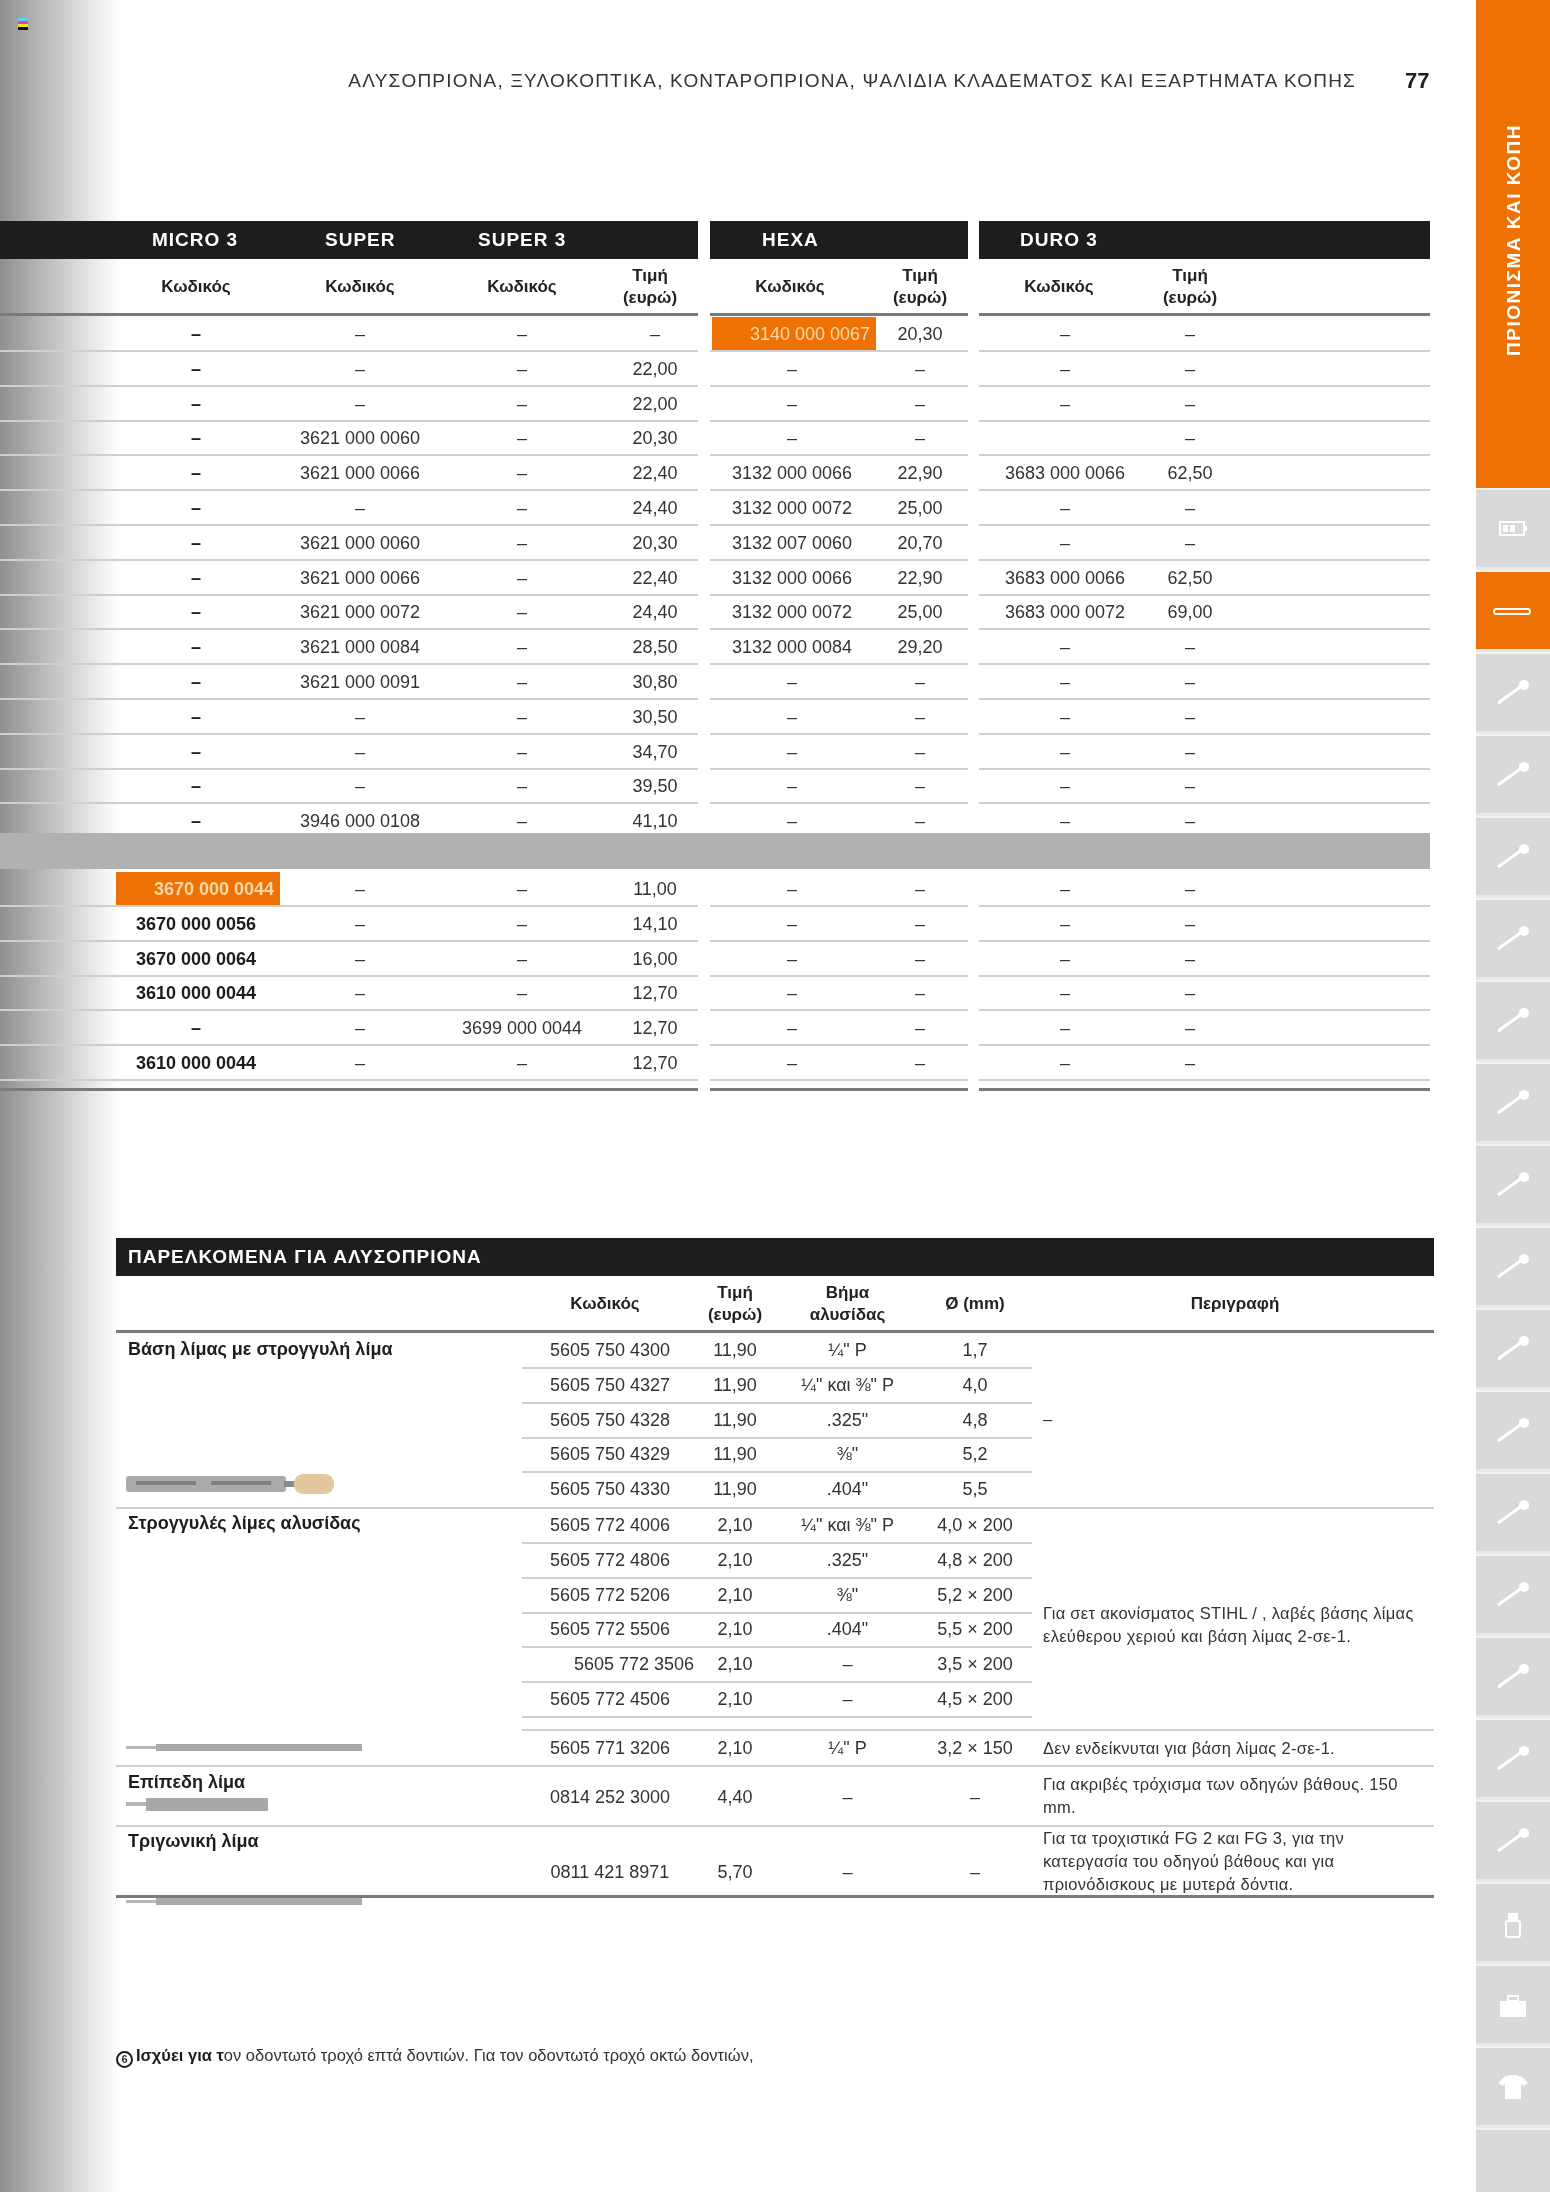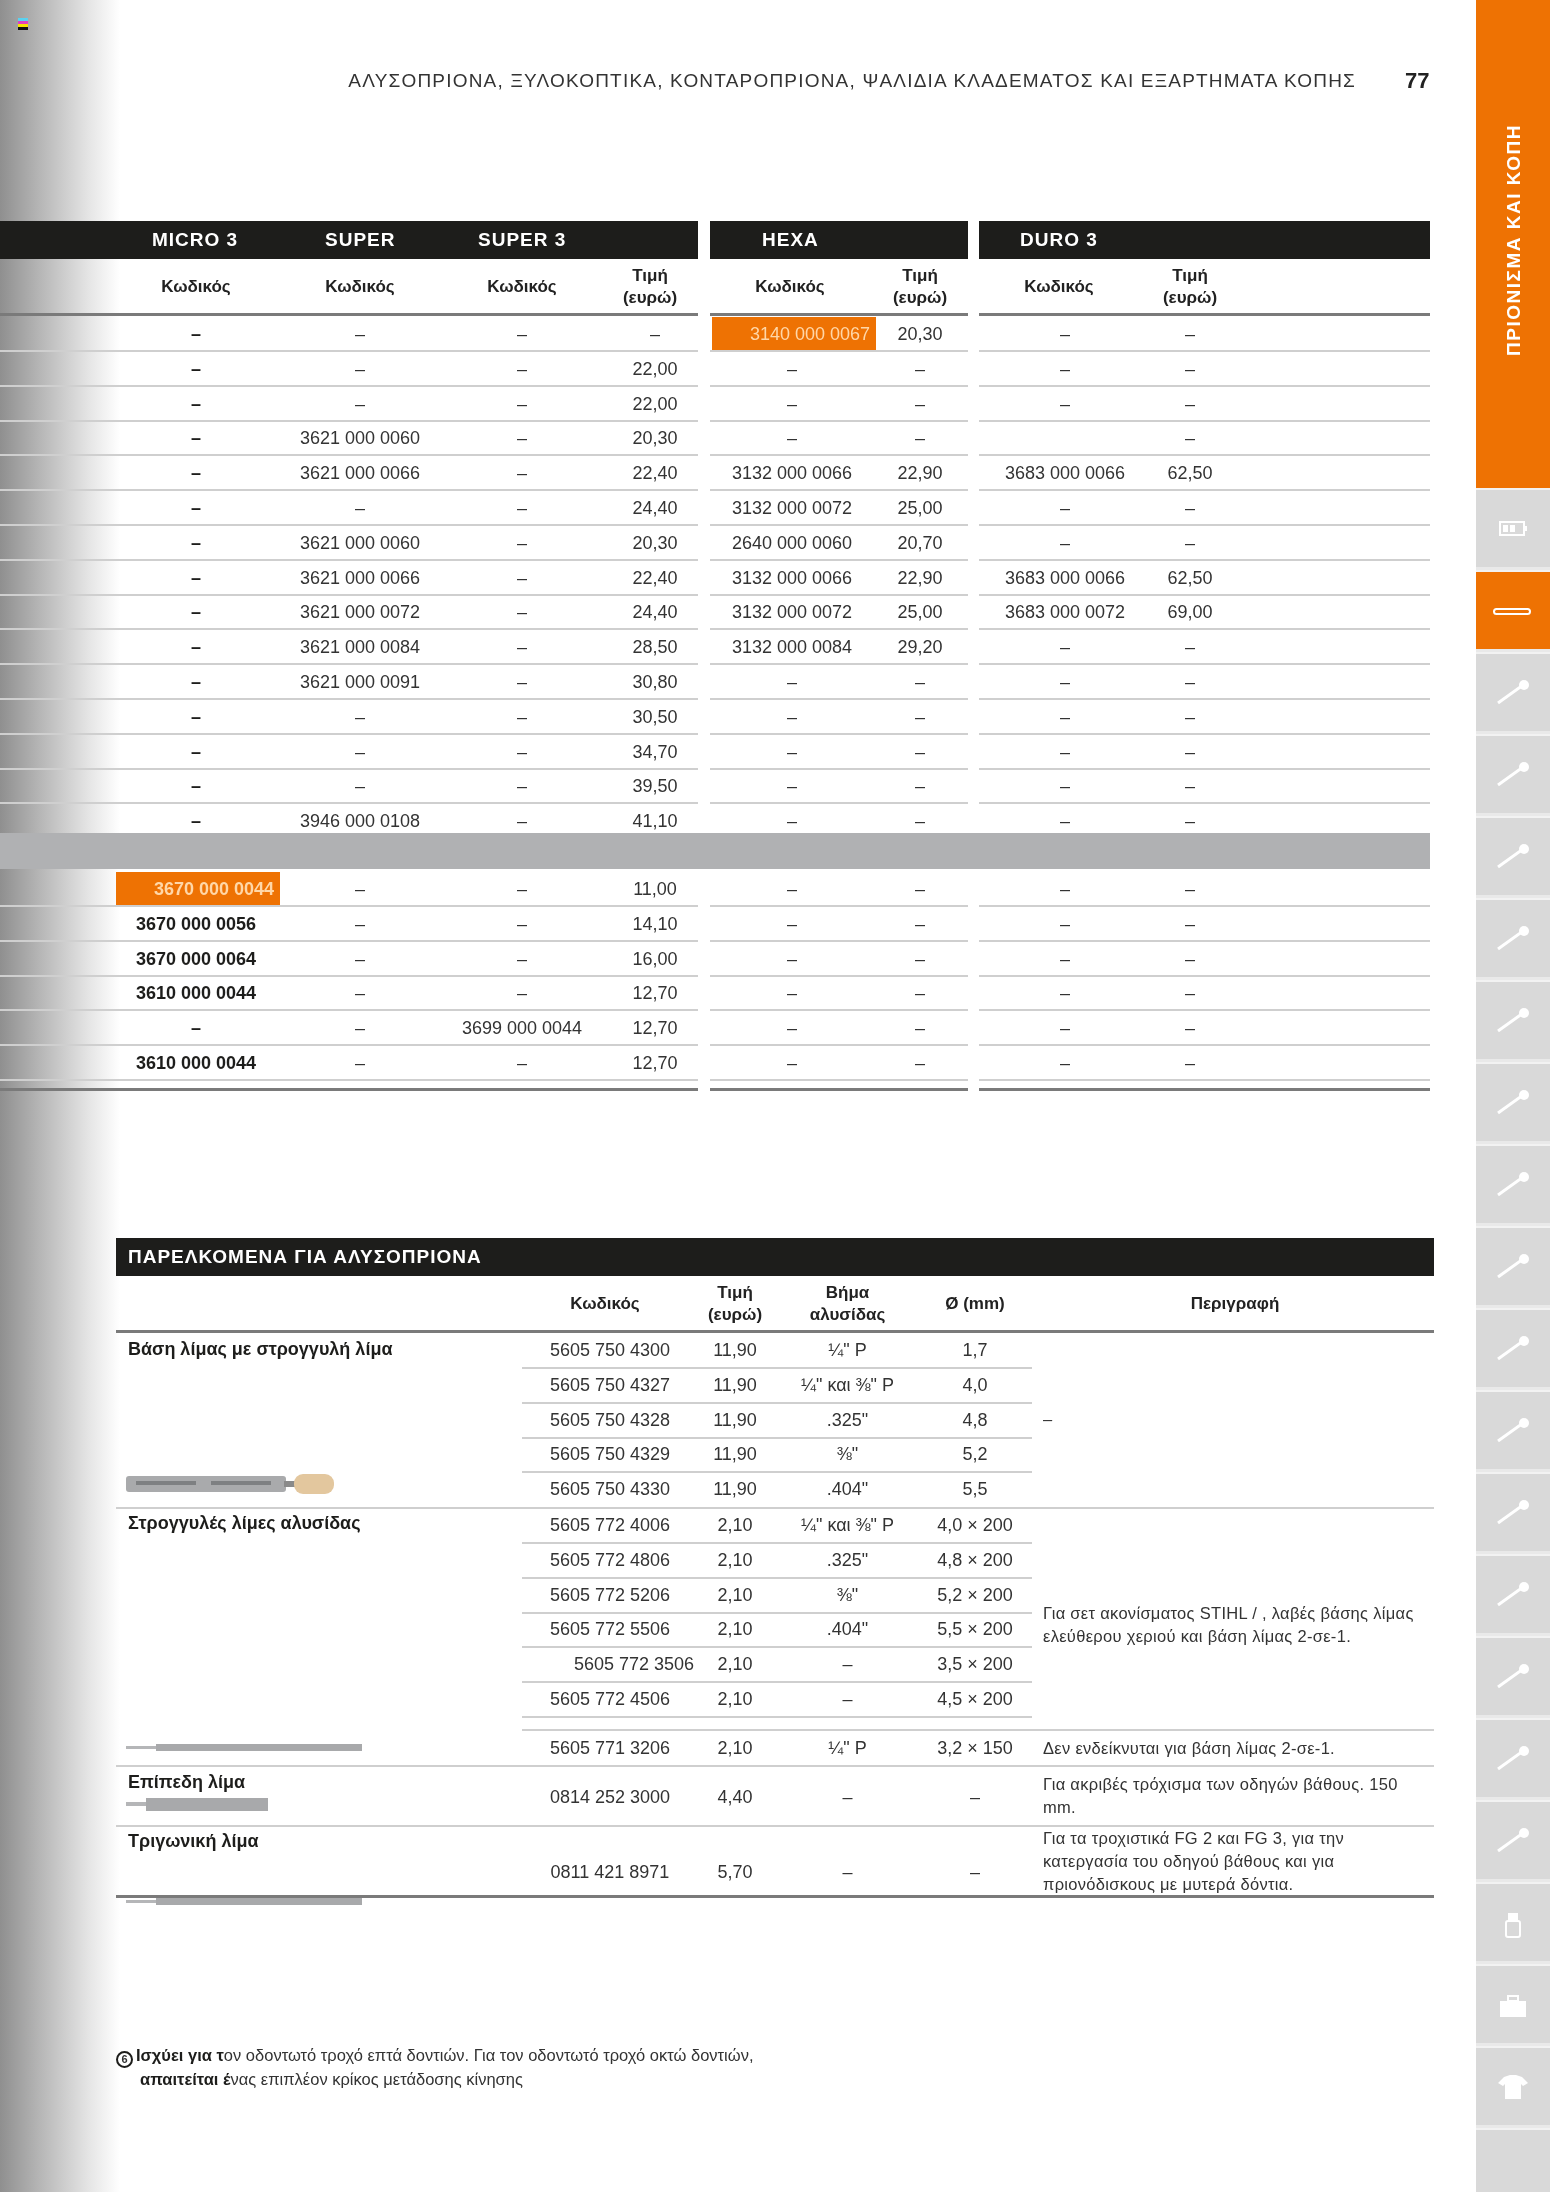--- a/index.html
+++ b/index.html
@@ -296,21 +296,21 @@
     <div class="cell" style="left:880px;width:80px;top:491px">25,00</div>
     <div class="cell" style="left:985px;width:160px;top:491px">–</div>
     <div class="cell" style="left:1150px;width:80px;top:491px">–</div>
     <div class="hr" style="left:0px;top:524px;width:698px"></div>
     <div class="hr" style="left:710px;top:524px;width:258px"></div>
     <div class="hr" style="left:979px;top:524px;width:451px"></div>
     <div class="cell bold" style="left:116px;width:160px;top:525.8px">–</div>
     <div class="cell" style="left:280px;width:160px;top:525.8px">3621 000 0060</div>
     <div class="cell" style="left:442px;width:160px;top:525.8px">–</div>
     <div class="cell" style="left:610px;width:90px;top:525.8px">20,30</div>
-    <div class="cell" style="left:712px;width:160px;top:525.8px">2640 000 0060</div>
+    <div class="cell" style="left:712px;width:160px;top:525.8px">3132 007 0060</div>
     <div class="cell" style="left:880px;width:80px;top:525.8px">20,70</div>
     <div class="cell" style="left:985px;width:160px;top:525.8px">–</div>
     <div class="cell" style="left:1150px;width:80px;top:525.8px">–</div>
     <div class="hr" style="left:0px;top:558.8px;width:698px"></div>
     <div class="hr" style="left:710px;top:558.8px;width:258px"></div>
     <div class="hr" style="left:979px;top:558.8px;width:451px"></div>
     <div class="cell bold" style="left:116px;width:160px;top:560.5999999999999px">–</div>
     <div class="cell" style="left:280px;width:160px;top:560.5999999999999px">3621 000 0066</div>
     <div class="cell" style="left:442px;width:160px;top:560.5999999999999px">–</div>
     <div class="cell" style="left:610px;width:90px;top:560.5999999999999px">22,40</div>
@@ -584,14 +584,13 @@
   <rect x="0" y="4" width="20" height="4" fill="#b5b6b8"></rect>
     <rect x="20" y="0" width="122" height="13" fill="#a8a9ab"></rect>
 </svg>
 <svg class="file-img" style="left:126px;top:1897px" width="236" height="10">
   <rect x="0" y="3" width="30" height="3" fill="#b5b6b8"></rect>
     <rect x="30" y="1" width="206" height="7" fill="#a8a9ab"></rect>
 </svg>
 
 <div class="footnotes">
   <span class="fn"><span class="circ">6</span><b>Ισχύει για τ</b><span>ον οδοντωτό τροχό επτά δοντιών. Για τον οδοντωτό τροχό οκτώ δοντιών,</span></span>
-  <span class="fn" style="padding-left:24px"><b>απαιτείται έ</b><span>νας επιπλέον κρίκος μετάδοσης κίνησης</span></span>
 </div>
 
 </body></html>

